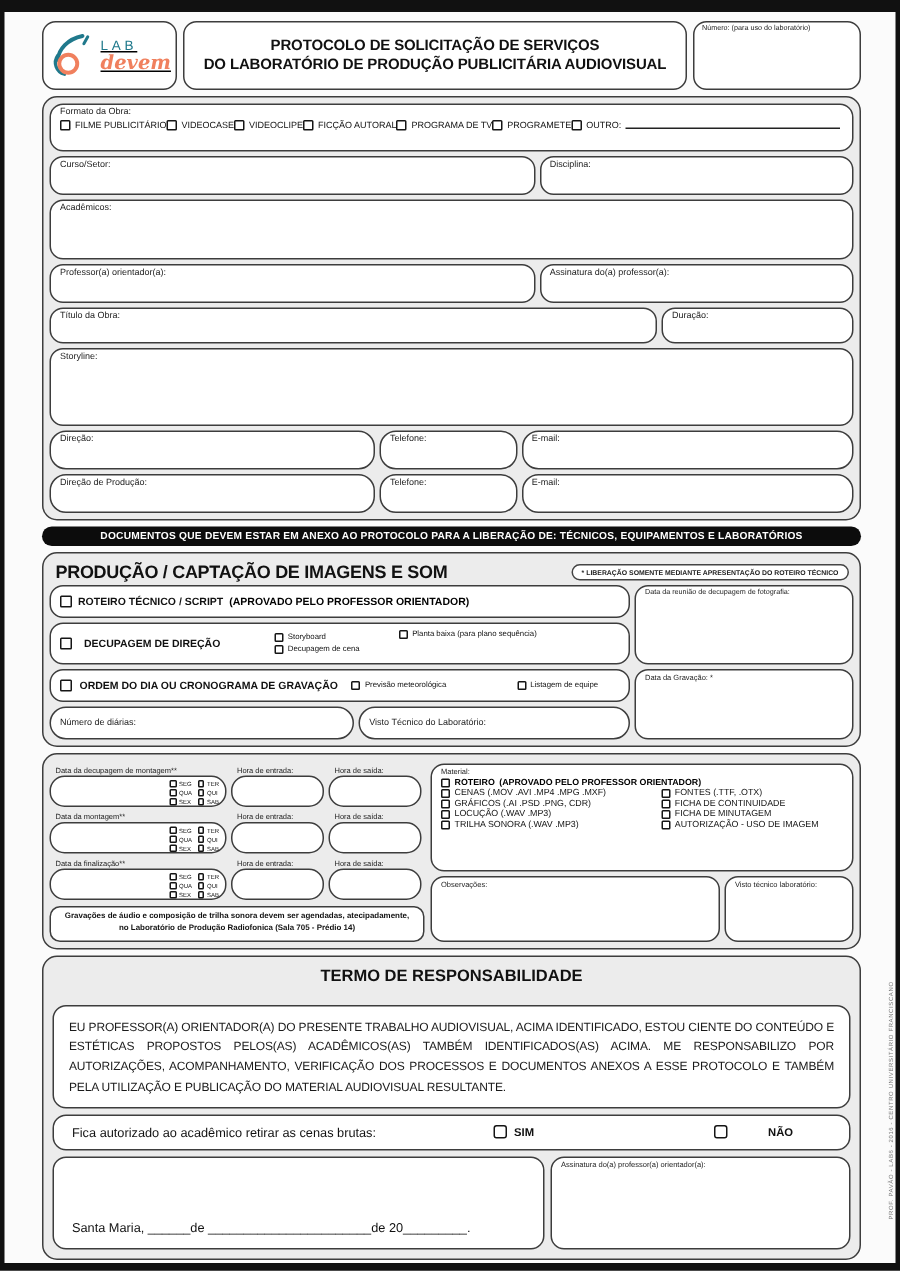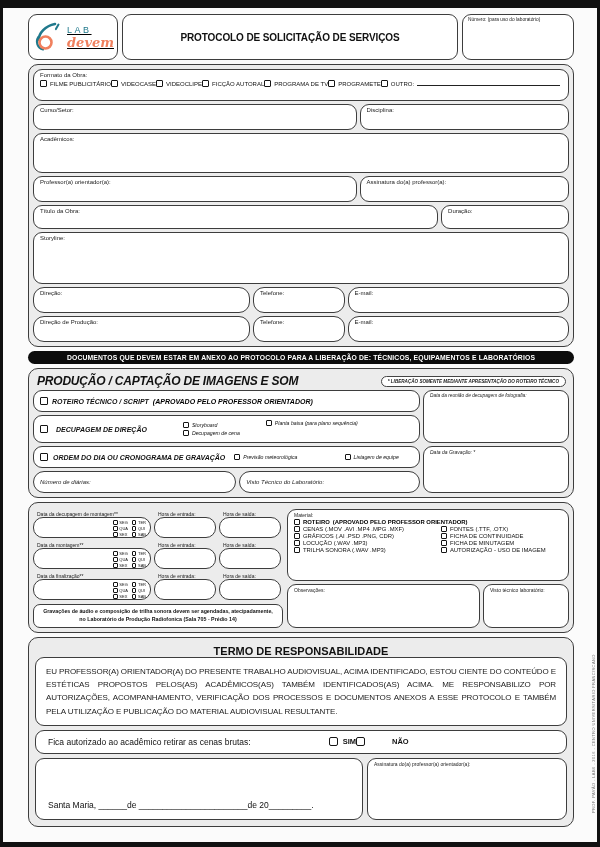--- a/index.html
+++ b/index.html
@@ -59,21 +59,21 @@
   .dcell { display:flex; align-items:center; gap:1.5px; font-size:4px; color:#111; }
   .ed-note { margin-top:2px; border:1.2px solid #3d3d3d; border-radius:7px; background:#fff; font-size:5.3px; font-weight:bold; color:#111; text-align:center; padding:3px 2px; line-height:1.5; }
   .mat-box { border:1.3px solid #3d3d3d; border-radius:9px; background:#fff; padding:2px 6px; height:72px; }
   .mat-lbl { font-size:5px; color:#1c1c1c; }
   .mat-row1 { display:flex; align-items:center; gap:3px; font-size:5.9px; margin-top:1px; }
   .mat-grid { display:grid; grid-template-columns:1.18fr 1fr; gap:1px 4px; margin-top:1px; }
   .mat-item { display:flex; align-items:center; gap:3px; font-size:5.9px; color:#111; white-space:nowrap; }
   .obs-row { display:grid; grid-template-columns:1fr 86px; gap:3px; height:44px; margin-top:3px; }
 
   
-  .termo-title { text-align:center; font-size:11px; font-weight:800; color:#111; padding:3px 0 0; }
+  .termo-title { text-align:center; font-size:11px; font-weight:800; color:#111; padding:3px 0 13px; }
   .termo-para { border:1.3px solid #3d3d3d; border-radius:9px; background:#fff; padding:7px 10px; font-size:8px; color:#1a1a1a; text-align:justify; line-height:1.65; letter-spacing:-0.1px; }
   .auth-box { margin-top:4px; height:24px; border:1.3px solid #3d3d3d; border-radius:9px; background:#fff; display:flex; align-items:center; padding:0 12px; }
   .auth-lbl { font-size:8.5px; color:#111; }
   .auth-opt { display:flex; align-items:center; gap:5px; font-size:7.5px; font-weight:bold; color:#111; }
   .auth-opt .cb { width:9px; height:9px; border-radius:2px; }
   .termo-bottom { margin-top:4px; display:grid; grid-template-columns:1fr 200px; gap:4px; height:62px; }
   .date-line { position:absolute; left:12px; bottom:9px; font-size:8.5px; color:#111; }
 
   .side-text { position:absolute; right:1px; top:655px; height:150px; writing-mode:vertical-rl; transform:rotate(180deg); font-size:4px; color:#777; letter-spacing:0.4px; white-space:nowrap; }
 </style>
@@ -92,20 +92,21 @@
             <path d="M6.5 15 a8 8 0 0 0 4.5 12.5" fill="none" stroke="#20798c" stroke-width="2.2" stroke-linecap="round"></path>
             <circle cx="13.5" cy="20.5" r="6" fill="none" stroke="#f0805e" stroke-width="2.6"></circle>
           </svg>
           <div class="logo-txt">
             <span class="logo-lab">LAB</span>
             <span class="logo-seis">devem</span>
           </div>
         </div>
         <div class="title-box">
           <div>PROTOCOLO DE SOLICITAÇÃO DE SERVIÇOS</div>
+          <div>DO LABORATÓRIO DE PRODUÇÃO PUBLICITÁRIA AUDIOVISUAL</div>
         </div>
         <div class="numero-box">
           <span class="lbl">Número: (para uso do laboratório)</span>
         </div>
       </div>
 
       <div class="section main-sec">
 
         <div class="box" style="height:32px; padding:10px 8px 0 6px;">
           <span class="lbl">Formato da Obra:</span>
@@ -197,21 +198,21 @@
               <span class="lbl">Telefone:</span>
             </div>
           <div class="box" style="flex:2.45; border-radius:11px;">
               <span class="lbl">E-mail:</span>
             </div>
         </div>
       </div>
 
       <div class="banner">DOCUMENTOS QUE DEVEM ESTAR EM ANEXO AO PROTOCOLO PARA A LIBERAÇÃO DE: TÉCNICOS, EQUIPAMENTOS E LABORATÓRIOS</div>
 
-      <div class="section" style="margin-top:4px;font-style:italic;">
+      <div class="section" style="margin-top:4px;">
         <div class="sec-hd">
           <span class="sec-title">PRODUÇÃO / CAPTAÇÃO DE IMAGENS E SOM</span>
           <span class="note-pill">* LIBERAÇÃO SOMENTE MEDIANTE APRESENTAÇÃO DO ROTEIRO TÉCNICO</span>
         </div>
         <div class="prod-grid">
 
           <div class="box chk-line" style="grid-column:1; grid-row:1;">
             <span class="cb cb-lg"></span>
             <span class="chk-main">ROTEIRO TÉCNICO / SCRIPT</span>
             <span class="chk-bold">(APROVADO PELO PROFESSOR ORIENTADOR)</span>
@@ -454,21 +455,21 @@
 
       <div class="section" style="margin-top:4px; padding:4px 6px 6px;">
         <div class="termo-title">TERMO DE RESPONSABILIDADE</div>
         <div class="termo-para">EU PROFESSOR(A) ORIENTADOR(A) DO PRESENTE TRABALHO AUDIOVISUAL, ACIMA IDENTIFICADO, ESTOU CIENTE DO CONTEÚDO E ESTÉTICAS PROPOSTOS PELOS(AS) ACADÊMICOS(AS) TAMBÉM IDENTIFICADOS(AS) ACIMA. ME RESPONSABILIZO POR AUTORIZAÇÕES, ACOMPANHAMENTO, VERIFICAÇÃO DOS PROCESSOS E DOCUMENTOS ANEXOS A ESSE PROTOCOLO E TAMBÉM PELA UTILIZAÇÃO E PUBLICAÇÃO DO MATERIAL AUDIOVISUAL RESULTANTE.</div>
         <div class="auth-box">
           <span class="auth-lbl">Fica autorizado ao acadêmico retirar as cenas brutas:</span>
           <span class="auth-opt" style="margin-left:78px;">
               <span class="cb"></span>
               <span>SIM</span>
             </span>
-          <span class="auth-opt" style="gap:27px;">
+          <span class="auth-opt" style="margin-left:120px;gap:27px;">
               <span class="cb"></span>
               <span>NÃO</span>
             </span>
         </div>
         <div class="termo-bottom">
           <div class="box">
             <span class="date-line">Santa Maria, ______de _______________________de 20_________.</span>
           </div>
           <div class="box">
             <span class="lbl" style="font-size:5px;">Assinatura do(a) professor(a) orientador(a):</span>

